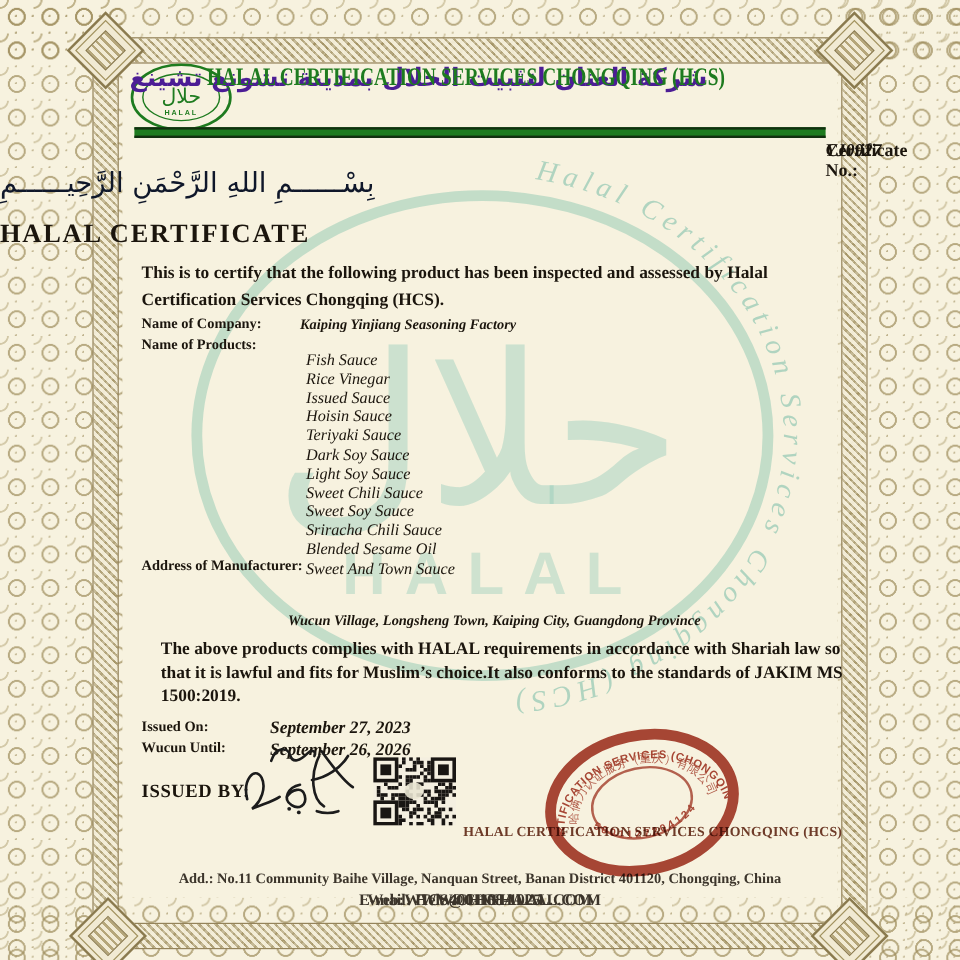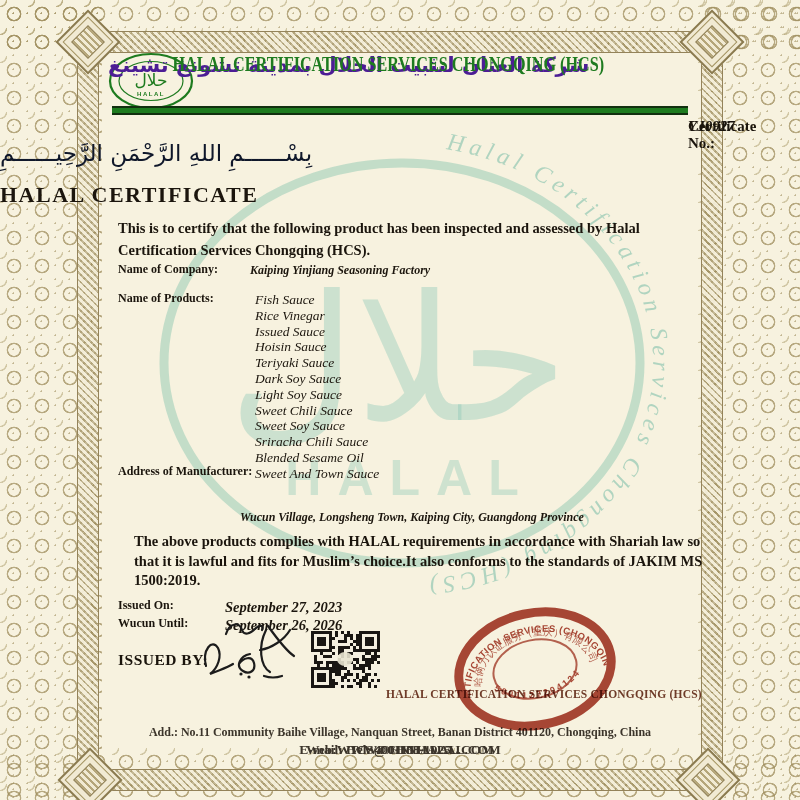--- a/index.html
+++ b/index.html
@@ -65,21 +65,21 @@
   .cert-no .val{font-style:italic}
   .bismillah{top:140px;left:0;right:0;text-align:left;
     font-family:"DejaVu Sans",sans-serif;font-size:23px;color:#0f172a;direction:rtl}
   .cert-title{top:182px;left:0;right:0;text-align:left;font-size:22px;
     font-weight:bold;letter-spacing:1.5px}
   .intro{left:118px;top:217px;width:578px;font-size:14.5px;font-weight:bold;line-height:1.55}
   .label{font-weight:bold;font-size:12px;white-space:nowrap}
   .value{font-weight:bold;font-style:italic;font-size:12px;white-space:nowrap}
   .company-label{left:118px;top:262px}
   .company-value{left:250px;top:263px}
-  .products-label{left:118px;top:291px}
+  .products-label{left:118px;top:280px}
   .products-list{left:255px;top:292px}
   .products-list .product-item{position:static;font-weight:normal;font-style:italic;
     font-size:13.5px;line-height:15.8px;white-space:nowrap}
   .manu-label{left:118px;top:464px}
   .manu-value{left:240px;top:510px}
   .compliance{left:134px;top:532px;width:580px;font-size:14.5px;font-weight:bold;line-height:1.36}
   .issued-label{left:118px;top:598px}
   .issued-value{left:225px;top:599px;font-size:14.5px}
   .valid-label{left:118px;top:616px}
   .valid-value{left:225px;top:617px;font-size:14.5px}

